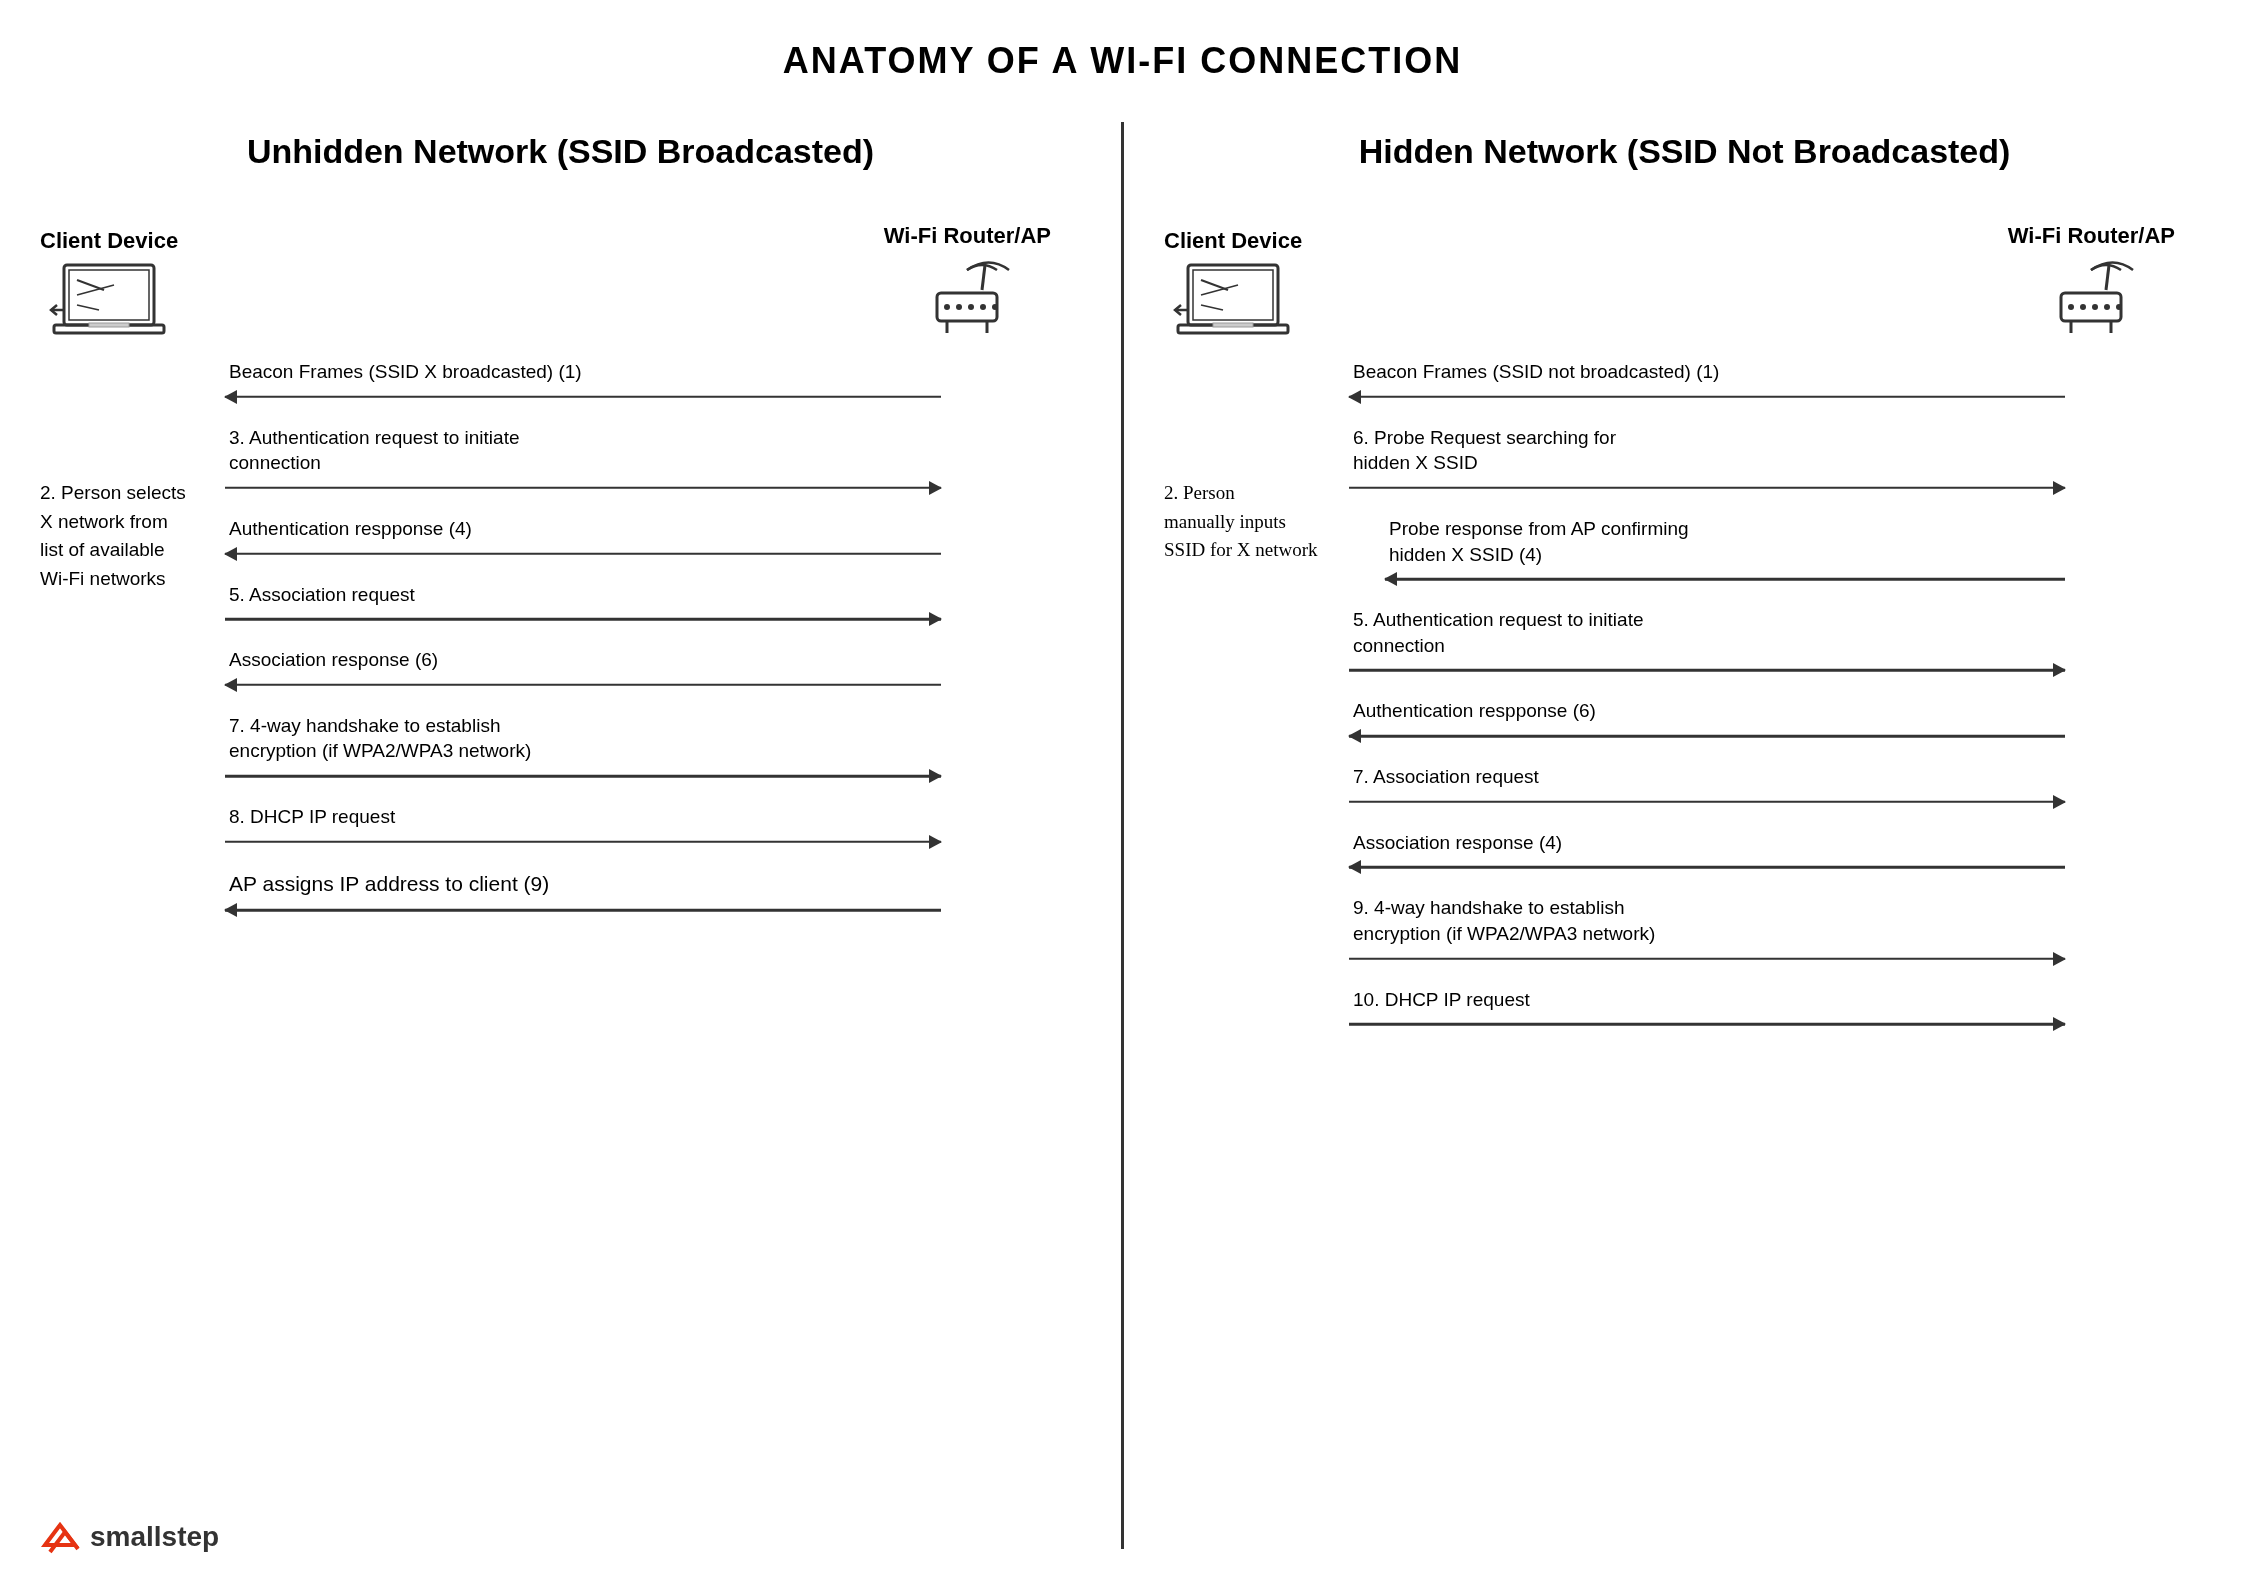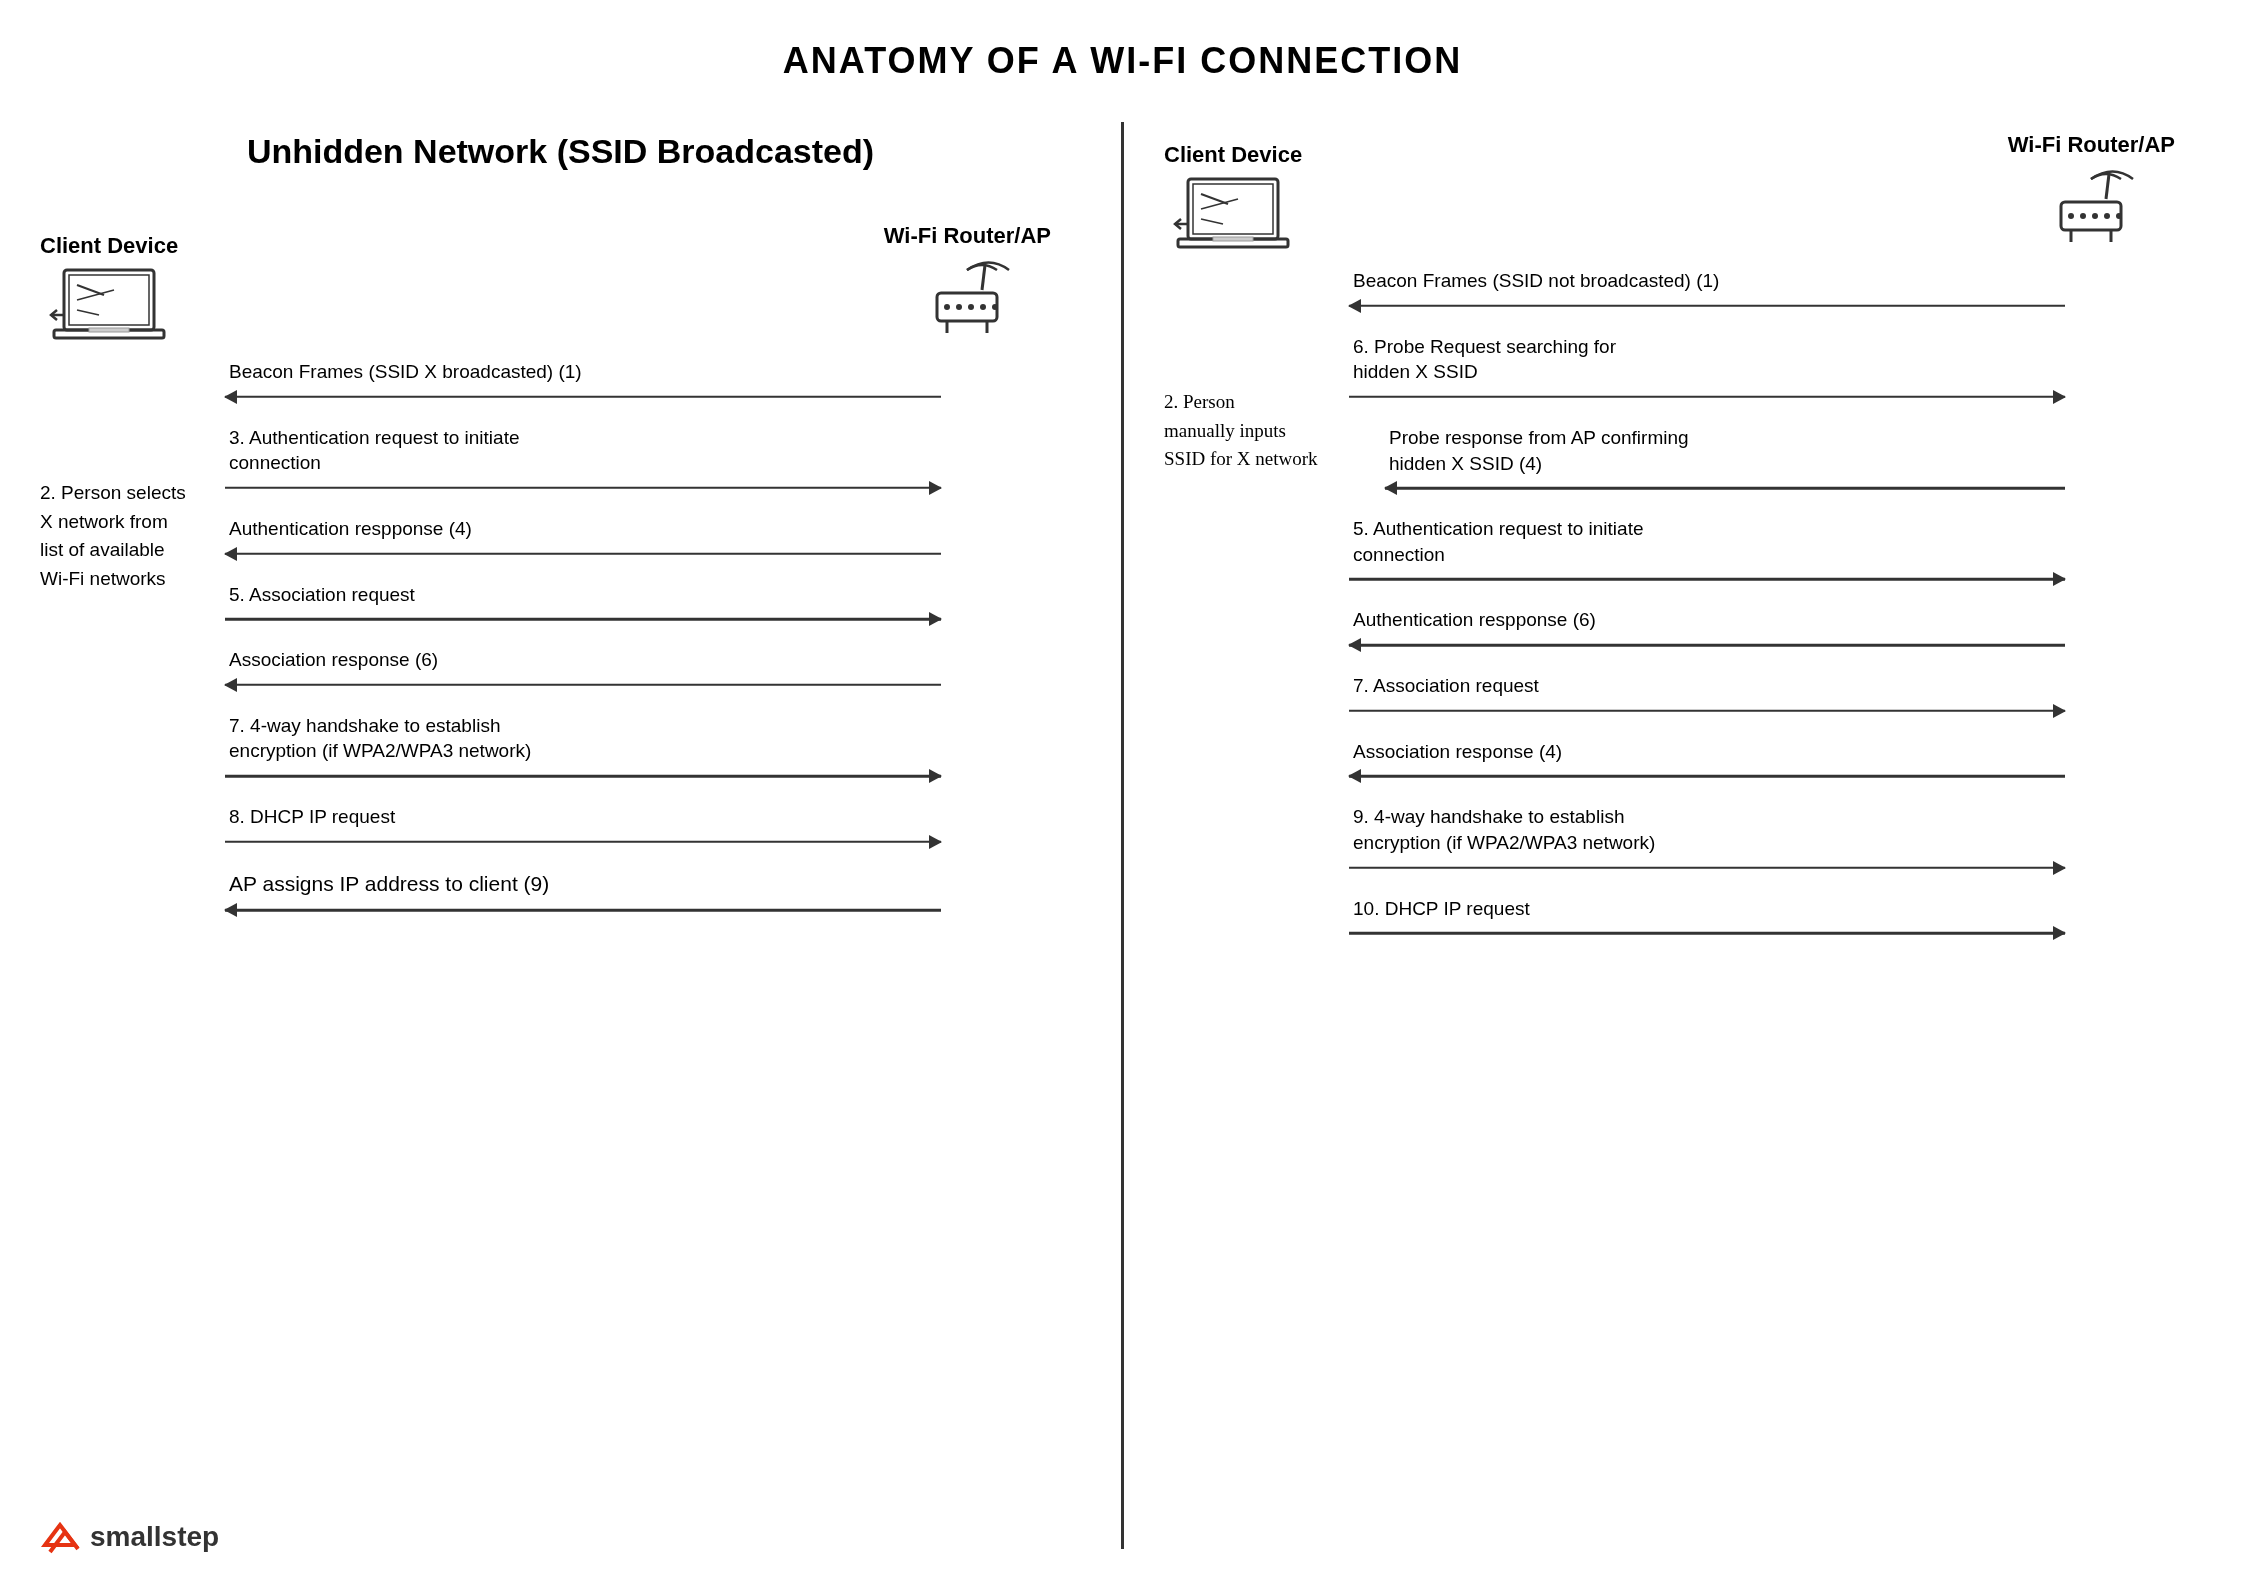--- a/index.html
+++ b/index.html
@@ -82,21 +82,21 @@
     }
     .logo-text {
       font-size: 28px;
       font-weight: bold;
       color: #333;
     }
 
     .devices-header {
       display: flex;
       justify-content: space-between;
-      align-items: flex-end;
+      align-items: center;
       margin-bottom: 5px;
     }
 
     .dev-box {
       text-align: center;
     }
 
     .dev-label {
       font-size: 22px;
       font-weight: bold;
@@ -228,20 +228,21 @@
             </div>
           </div>
         </div>
       <div class="seq-right"></div>
     </div>
   </div>
 
   <div class="divider"></div>
 
   <div class="panel">
+    <div class="panel-title">Hidden Network (SSID Not Broadcasted)</div>
 
     <div class="devices-header">
       <div class="dev-box">
         <div class="dev-label">Client Device</div>
         <svg class="laptop" viewBox="0 0 120 85">
           <rect x="15" y="5" width="90" height="60" rx="3" ry="3" fill="none" stroke="#333" stroke-width="3"></rect>
           <rect x="20" y="10" width="80" height="50" fill="none" stroke="#333" stroke-width="1.5"></rect>
           <line x1="28" y1="20" x2="55" y2="30" stroke="#333" stroke-width="2"></line>
           <line x1="28" y1="35" x2="65" y2="25" stroke="#333" stroke-width="1.5"></line>
           <line x1="28" y1="45" x2="50" y2="50" stroke="#333" stroke-width="1.5"></line>

